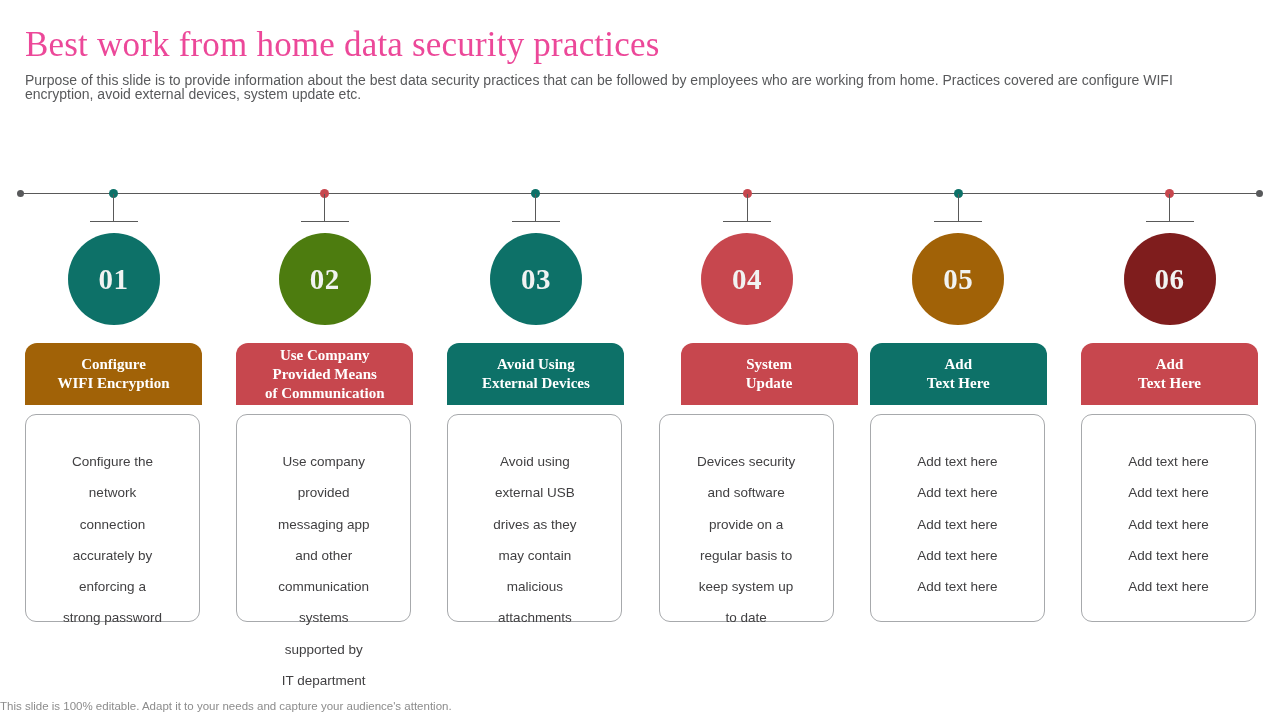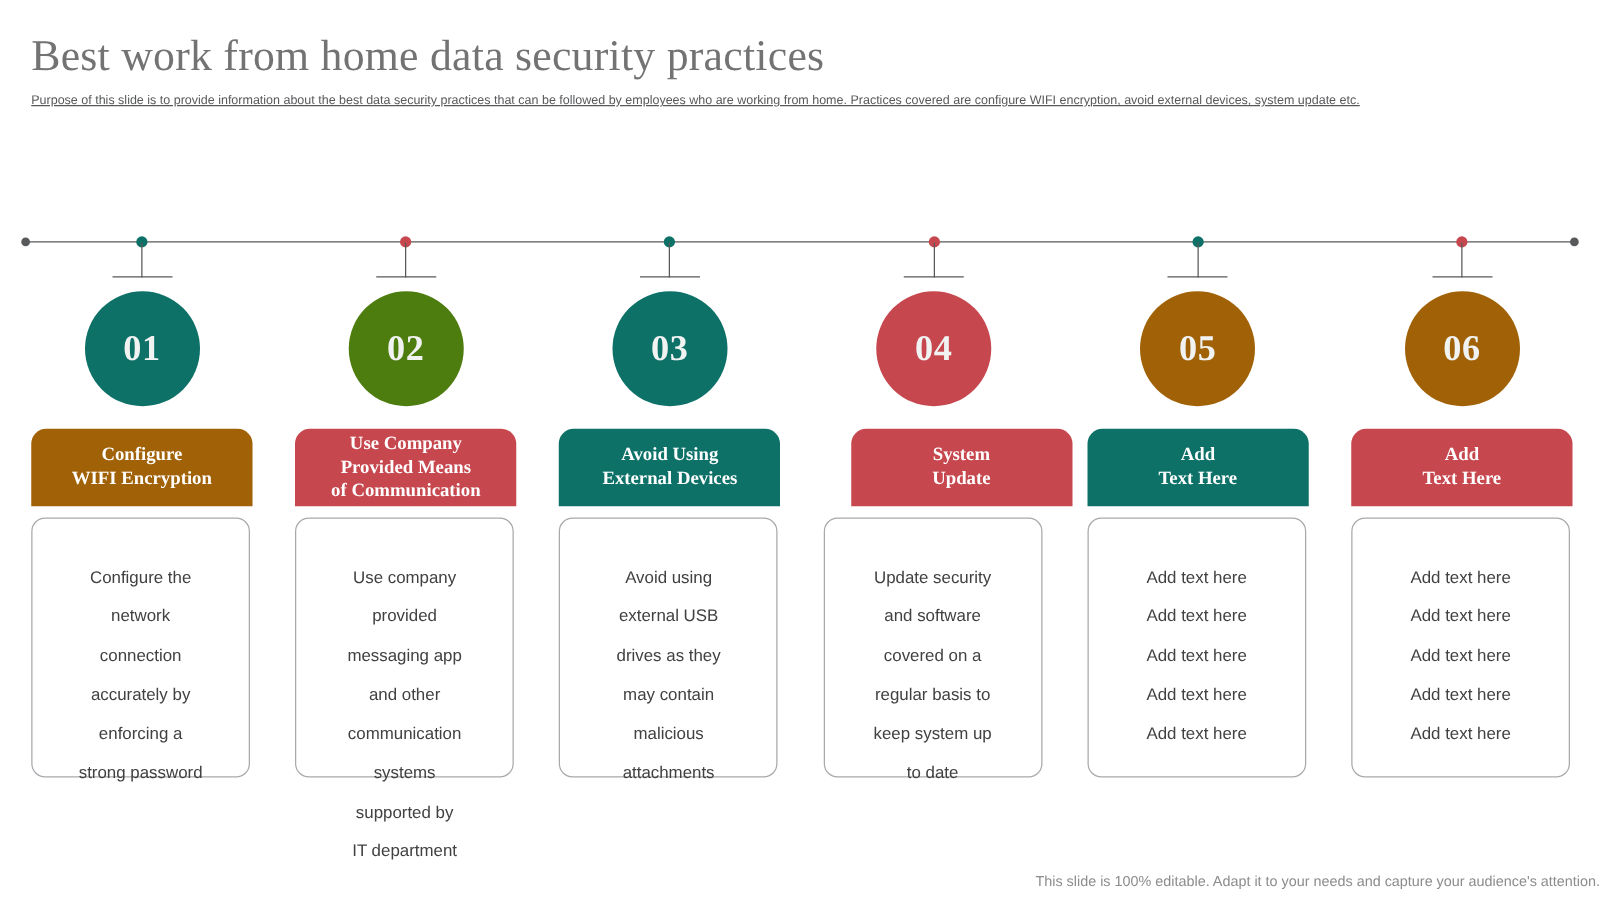--- a/index.html
+++ b/index.html
@@ -8,27 +8,26 @@
     font-family:"Liberation Sans", sans-serif;
     overflow:hidden;position:relative;
   }
   #slide{position:absolute;inset:0;}
 
   
   .title{
     position:absolute;left:25px;top:24px;width:1230px;
     font-family:"Liberation Serif", serif;
     font-size:35px;line-height:42px;font-weight:400;
-    color:#737373;letter-spacing:.2px;white-space:nowrap;
+    color:#ec4899;letter-spacing:.2px;white-space:nowrap;
   }
   .subtitle{
     position:absolute;left:25px;top:74px;width:1215px;
-    font-size:10px;line-height:13.5px;color:#58595B;
-    font-family:"Liberation Sans", sans-serif;
-    text-decoration:underline;
+    font-size:14px;line-height:13.5px;color:#58595B;
+    font-family:"Liberation Sans", sans-serif;
   }
 
   
   .tl-line{
     position:absolute;left:20px;top:193px;width:1240px;height:1px;
     background:#595959;
   }
   .tl-cap{
     position:absolute;width:7px;height:7px;border-radius:50%;
     background:#58595B;top:190px;
@@ -72,21 +71,21 @@
     box-sizing:border-box;padding-top:25px;
   }
   .body p{
     margin:12px;text-align:center;
     font-size:13.5px;line-height:19.3px;color:#414042;
     font-family:"Liberation Sans", sans-serif;
   }
 
   
   .footer{
-    position:absolute;left:0;top:700px;width:1280px;text-align:right;
+    position:absolute;left:0;top:700px;width:1280px;text-align:left;
     font-size:11.5px;color:#8C8C8C;
     font-family:"Liberation Sans", sans-serif;
   }
 </style>
 </head>
 <body>
 
 <div id="slide">
 
   <div class="title">Best work from home data security practices</div>
@@ -157,23 +156,23 @@
       <div class="col" style="left: 658.6px;">
         <div class="node-dot" style="background: rgb(199, 71, 78);"></div>
         <div class="stem"></div>
         <div class="crossbar"></div>
         <div class="circle" style="background: rgb(199, 71, 78);">04</div>
         <div class="head" style="background: rgb(199, 71, 78); margin-left: 22px;">
           <span>System</span>
           <span>Update</span>
         </div>
         <div class="body">
-          <p>Update security</p>
+          <p>Devices security</p>
           <p>and software</p>
-          <p>covered on a</p>
+          <p>provide on a</p>
           <p>regular  basis to</p>
           <p>keep system up</p>
           <p>to date</p>
         </div>
       </div>
       <div class="col" style="left: 869.8px;">
         <div class="node-dot" style="background: rgb(13, 113, 104);"></div>
         <div class="stem"></div>
         <div class="crossbar"></div>
         <div class="circle" style="background: #a16207;">05</div>
@@ -186,21 +185,21 @@
           <p>Add text  here</p>
           <p>Add text  here</p>
           <p>Add text  here</p>
           <p>Add text  here</p>
         </div>
       </div>
       <div class="col" style="left: 1081px;">
         <div class="node-dot" style="background: rgb(199, 71, 78);"></div>
         <div class="stem"></div>
         <div class="crossbar"></div>
-        <div class="circle" style="background: #a16207;">06</div>
+        <div class="circle" style="background: #7f1d1d;">06</div>
         <div class="head" style="background: rgb(199, 71, 78);">
           <span>Add</span>
           <span>Text Here</span>
         </div>
         <div class="body">
           <p>Add text  here</p>
           <p>Add text  here</p>
           <p>Add text  here</p>
           <p>Add text  here</p>
           <p>Add text  here</p>

